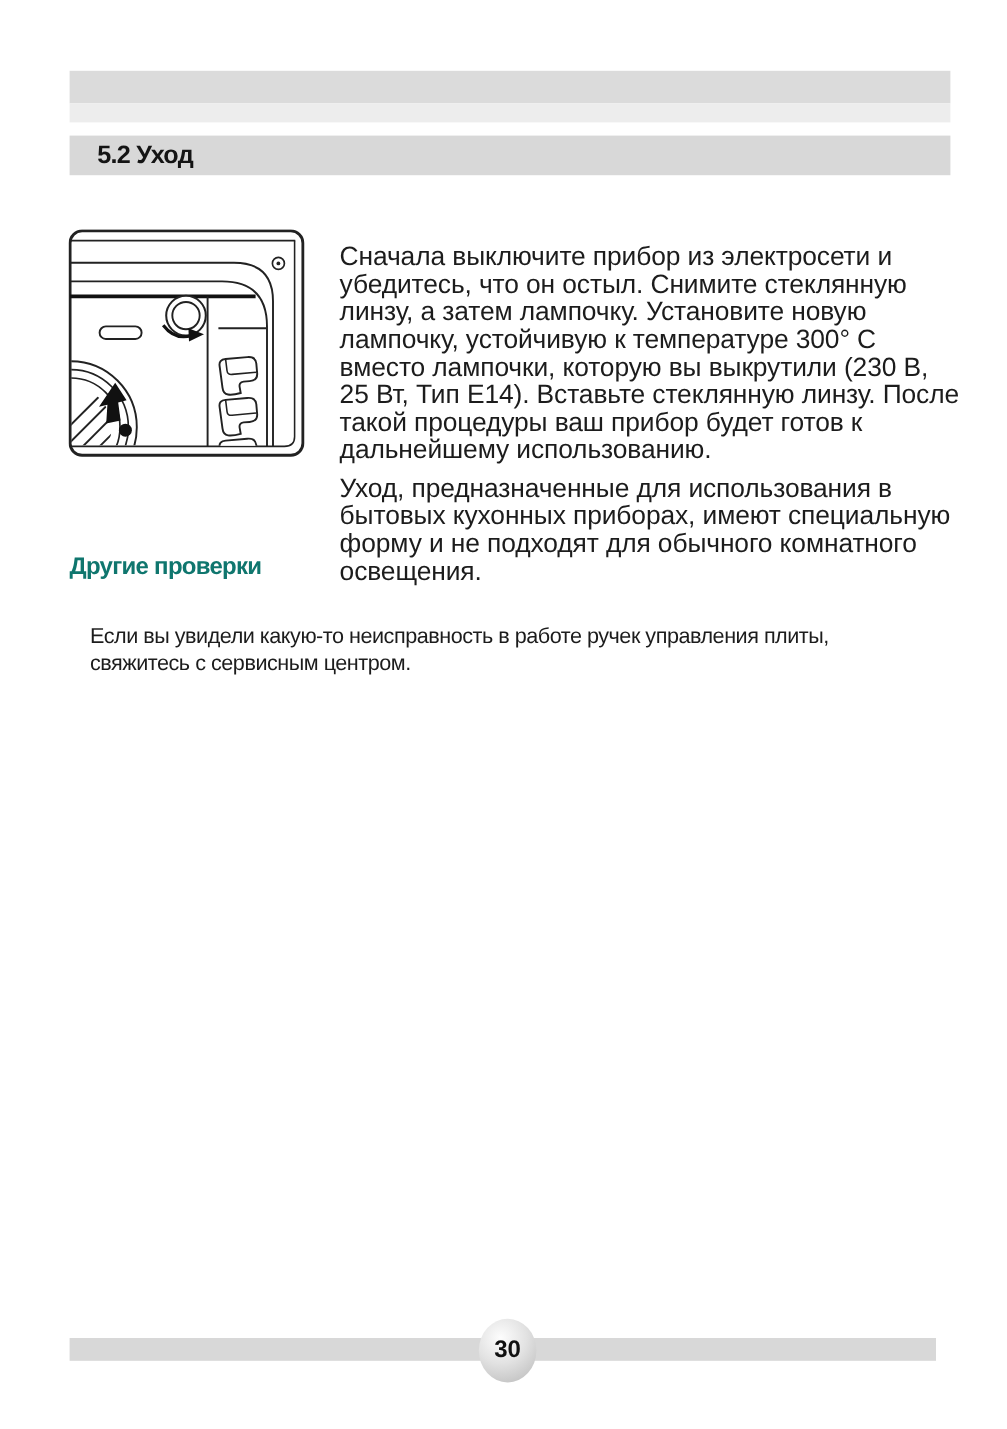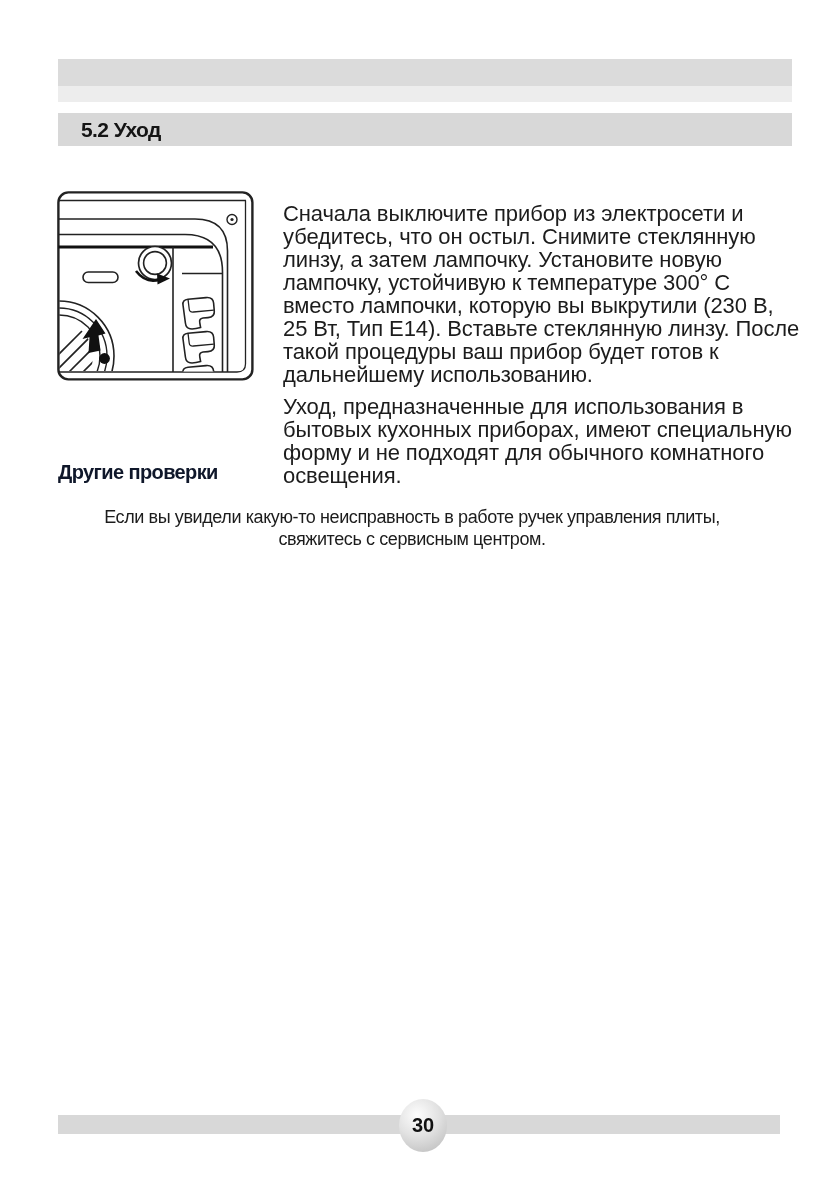--- a/index.html
+++ b/index.html
@@ -21,25 +21,25 @@
     position:absolute;left:58px;top:160px;margin:0;
     font-size:21px;font-weight:bold;letter-spacing:-0.6px;color:#141414;white-space:nowrap;
   }
   .figure{position:absolute;left:57px;top:191px;width:197px;height:190px;}
   .figure svg{display:block;}
   .textcol{position:absolute;left:283px;top:202px;width:518px;}
   .textcol p{margin:0;font-size:22px;line-height:23px;letter-spacing:-0.1px;}
   .textcol p + p{margin-top:9px;}
   .other-heading{
     position:absolute;left:58px;top:461px;margin:0;
-    font-size:20px;font-weight:bold;letter-spacing:-0.6px;color:#0f172a;white-space:nowrap;
+    font-size:20px;font-weight:bold;letter-spacing:-0.6px;color:#0f766e;white-space:nowrap;
   }
   .other-paragraph{
-    position:absolute;left:58px;top:503px;width:700px;margin:4px;
-    font-size:18px;line-height:21.5px;letter-spacing:-0.4px;text-align:center;
+    position:absolute;left:58px;top:503px;width:700px;margin:17px;
+    font-size:18px;line-height:21.5px;letter-spacing:-0.4px;
   }
   .footer-bar{position:absolute;left:58px;top:1115px;width:722px;height:19px;background:#d8d8d8;}
   .page-badge{
     position:absolute;left:399px;top:1099px;width:48px;height:53px;border-radius:50%;
     background:radial-gradient(circle at 38% 30%, #fdfdfd 0%, #e2e2e2 45%, #b7b7b7 100%);
     display:flex;align-items:center;justify-content:center;
   }
   .page-badge span{font-size:20px;font-weight:bold;color:#111;}
 </style>
 </head>

